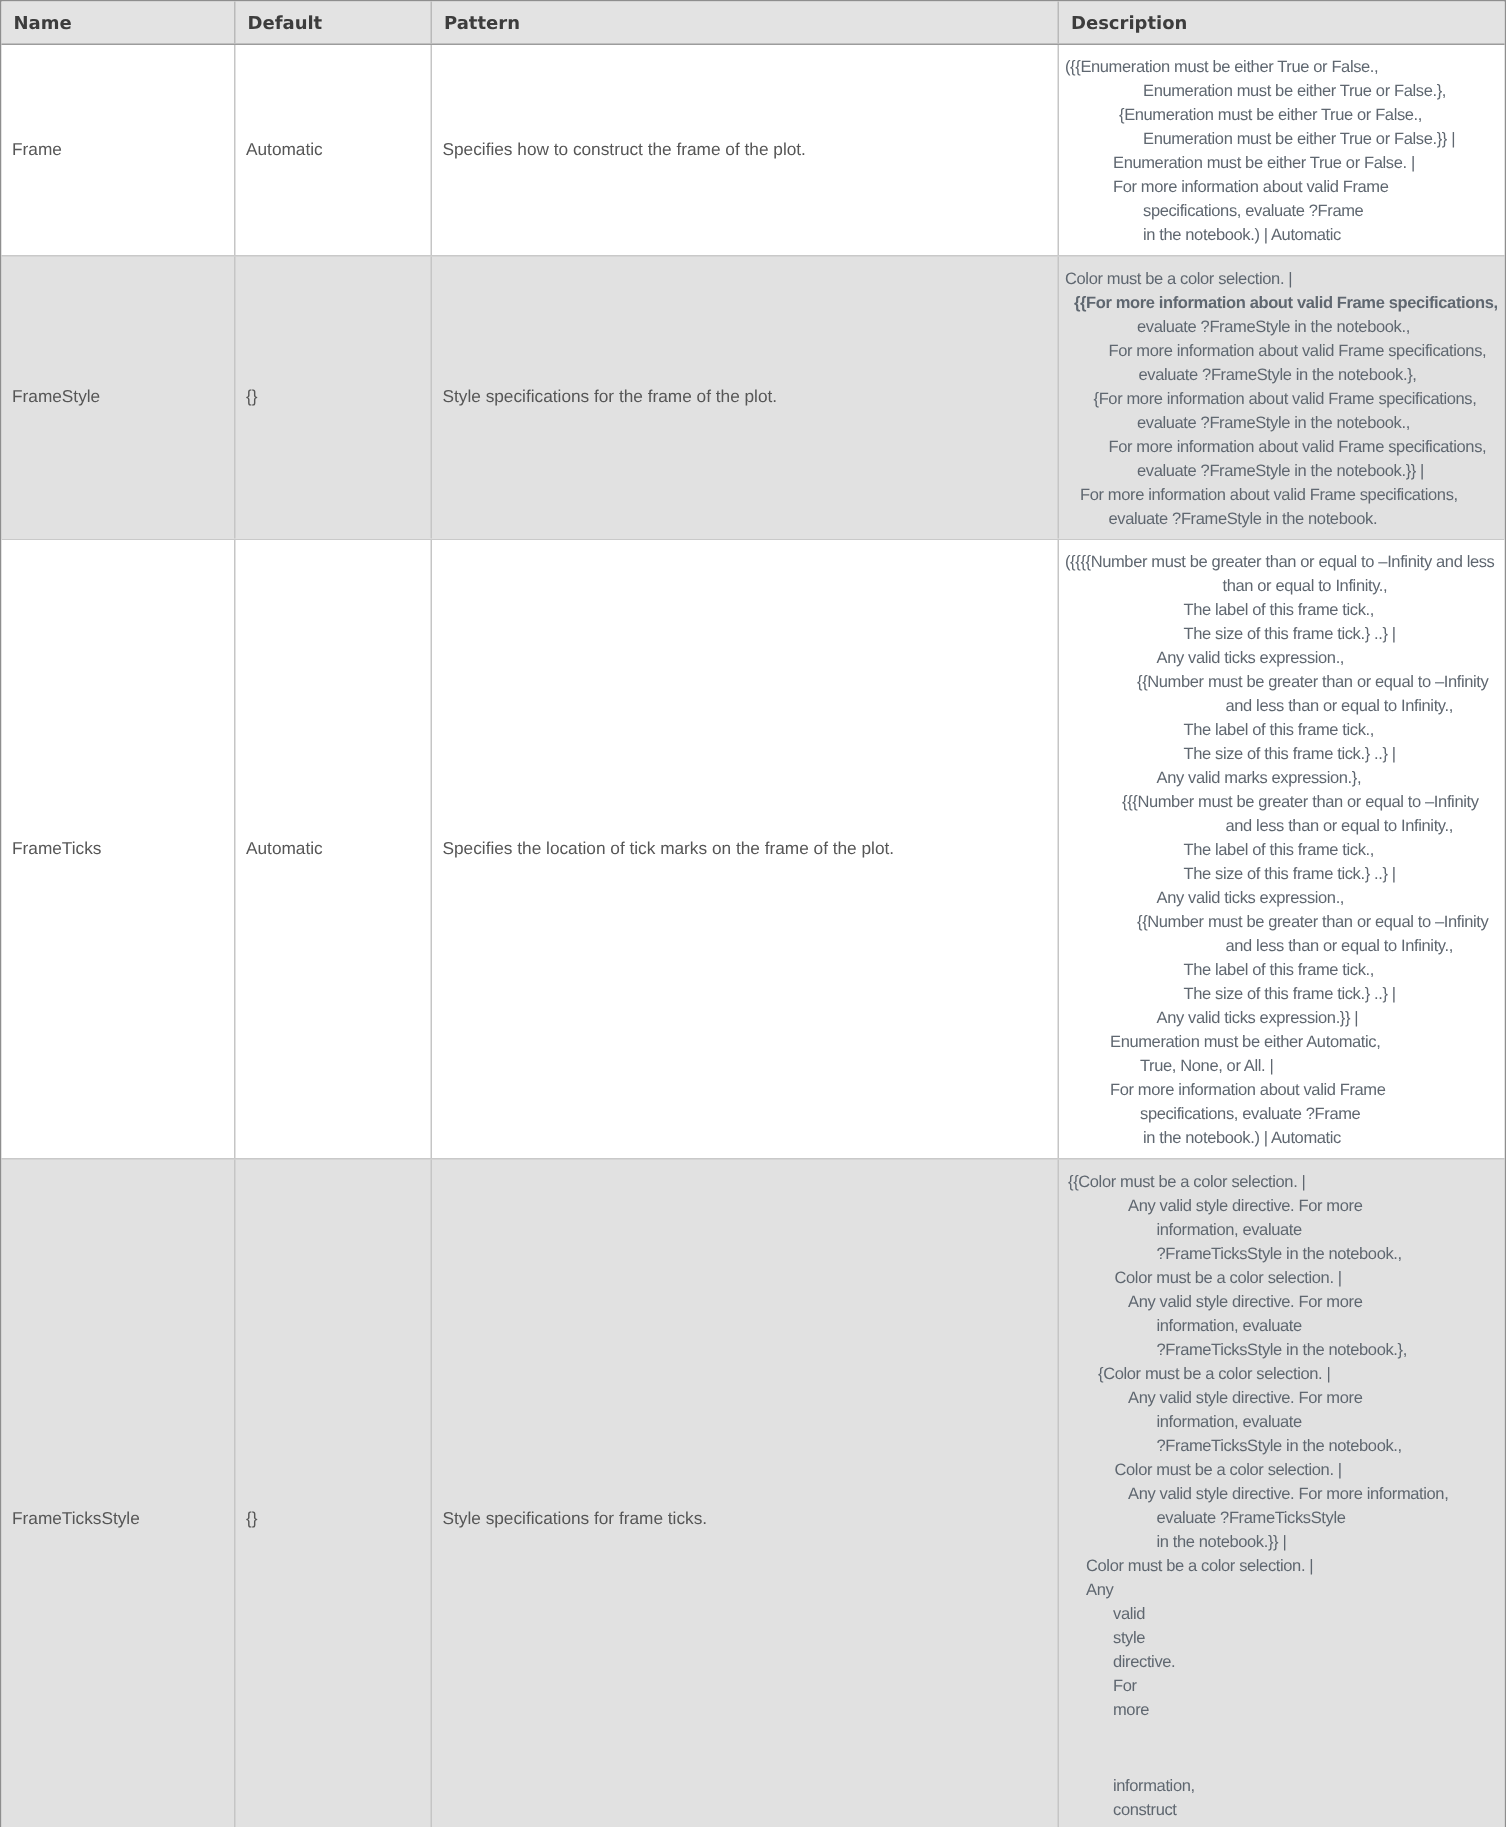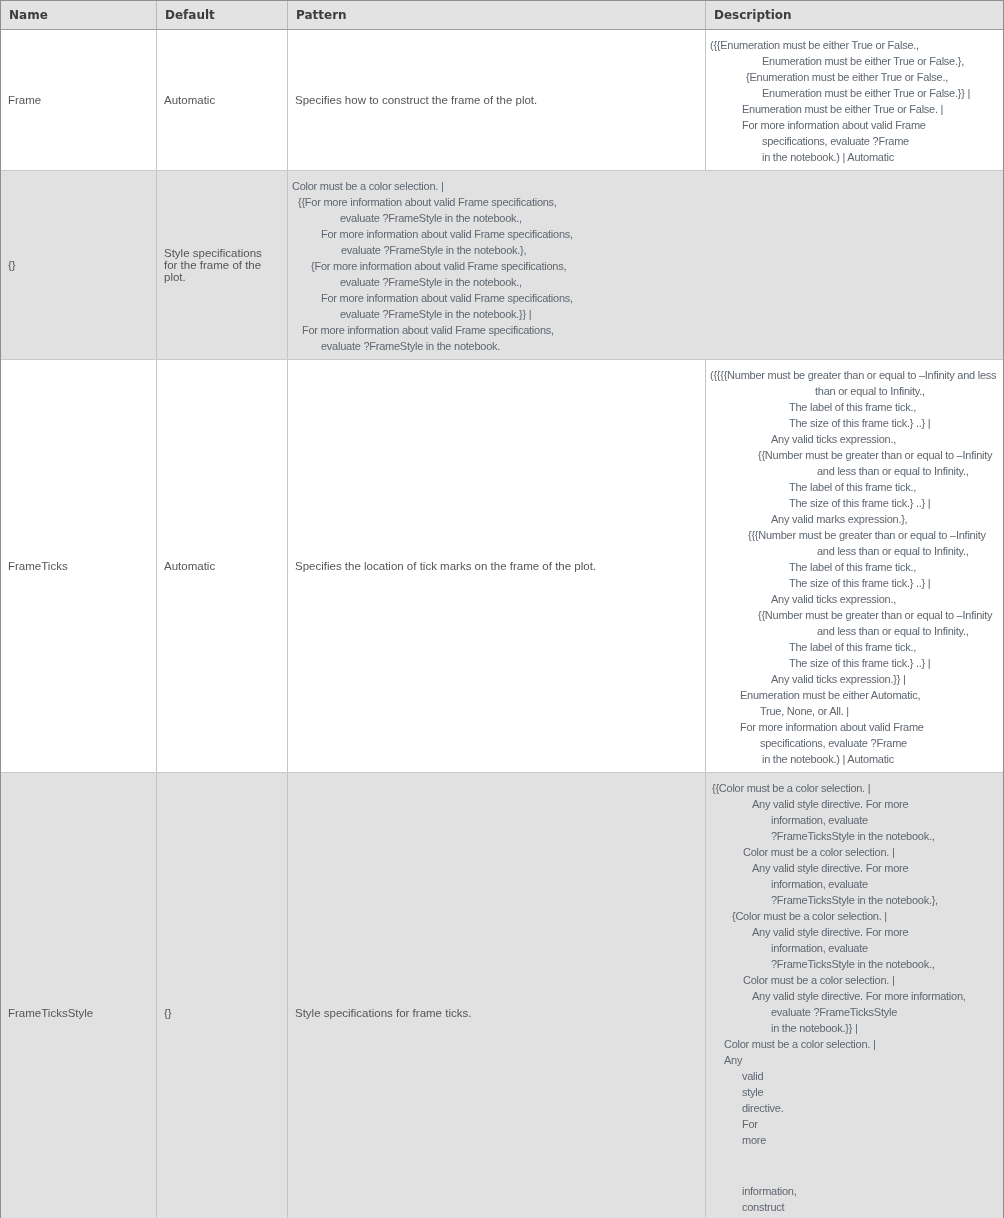--- a/index.html
+++ b/index.html
@@ -102,28 +102,31 @@
           <div class="pattern-line" style="padding-left: 52px;">Enumeration must be either True or False.}} |</div>
           <div class="pattern-line" style="padding-left: 32px;">Enumeration must be either True or False. |</div>
           <div class="pattern-line" style="padding-left: 32px;">For more information about valid Frame</div>
           <div class="pattern-line" style="padding-left: 52px;">specifications, evaluate ?Frame</div>
           <div class="pattern-line" style="padding-left: 52px;">in the notebook.) | Automatic</div>
         </div>
   </div>
 
   <div class="grid-row data-row shaded">
     <div class="cell meta">
+      <span>FrameStyle</span>
+    </div>
+    <div class="cell meta">
       <span>{}</span>
     </div>
     <div class="cell meta">
       <span>Style specifications for the frame of the plot.</span>
     </div>
     <div class="cell pattern">
           <div class="pattern-line" style="padding-left: 0px;">Color must be a color selection. |</div>
-          <div class="pattern-line" style="padding-left: 6px;">{{For more information about valid Frame specifications,</div>
+          <div class="pattern-line" style="padding-left: 6px; font-weight: bold;">{{For more information about valid Frame specifications,</div>
           <div class="pattern-line" style="padding-left: 48px;">evaluate ?FrameStyle in the notebook.,</div>
           <div class="pattern-line" style="padding-left: 29px;">For more information about valid Frame specifications,</div>
           <div class="pattern-line" style="padding-left: 49px;">evaluate ?FrameStyle in the notebook.},</div>
           <div class="pattern-line" style="padding-left: 19px;">{For more information about valid Frame specifications,</div>
           <div class="pattern-line" style="padding-left: 48px;">evaluate ?FrameStyle in the notebook.,</div>
           <div class="pattern-line" style="padding-left: 29px;">For more information about valid Frame specifications,</div>
           <div class="pattern-line" style="padding-left: 48px;">evaluate ?FrameStyle in the notebook.}} |</div>
           <div class="pattern-line" style="padding-left: 10px;">For more information about valid Frame specifications,</div>
           <div class="pattern-line" style="padding-left: 29px;">evaluate ?FrameStyle in the notebook.</div>
         </div>

